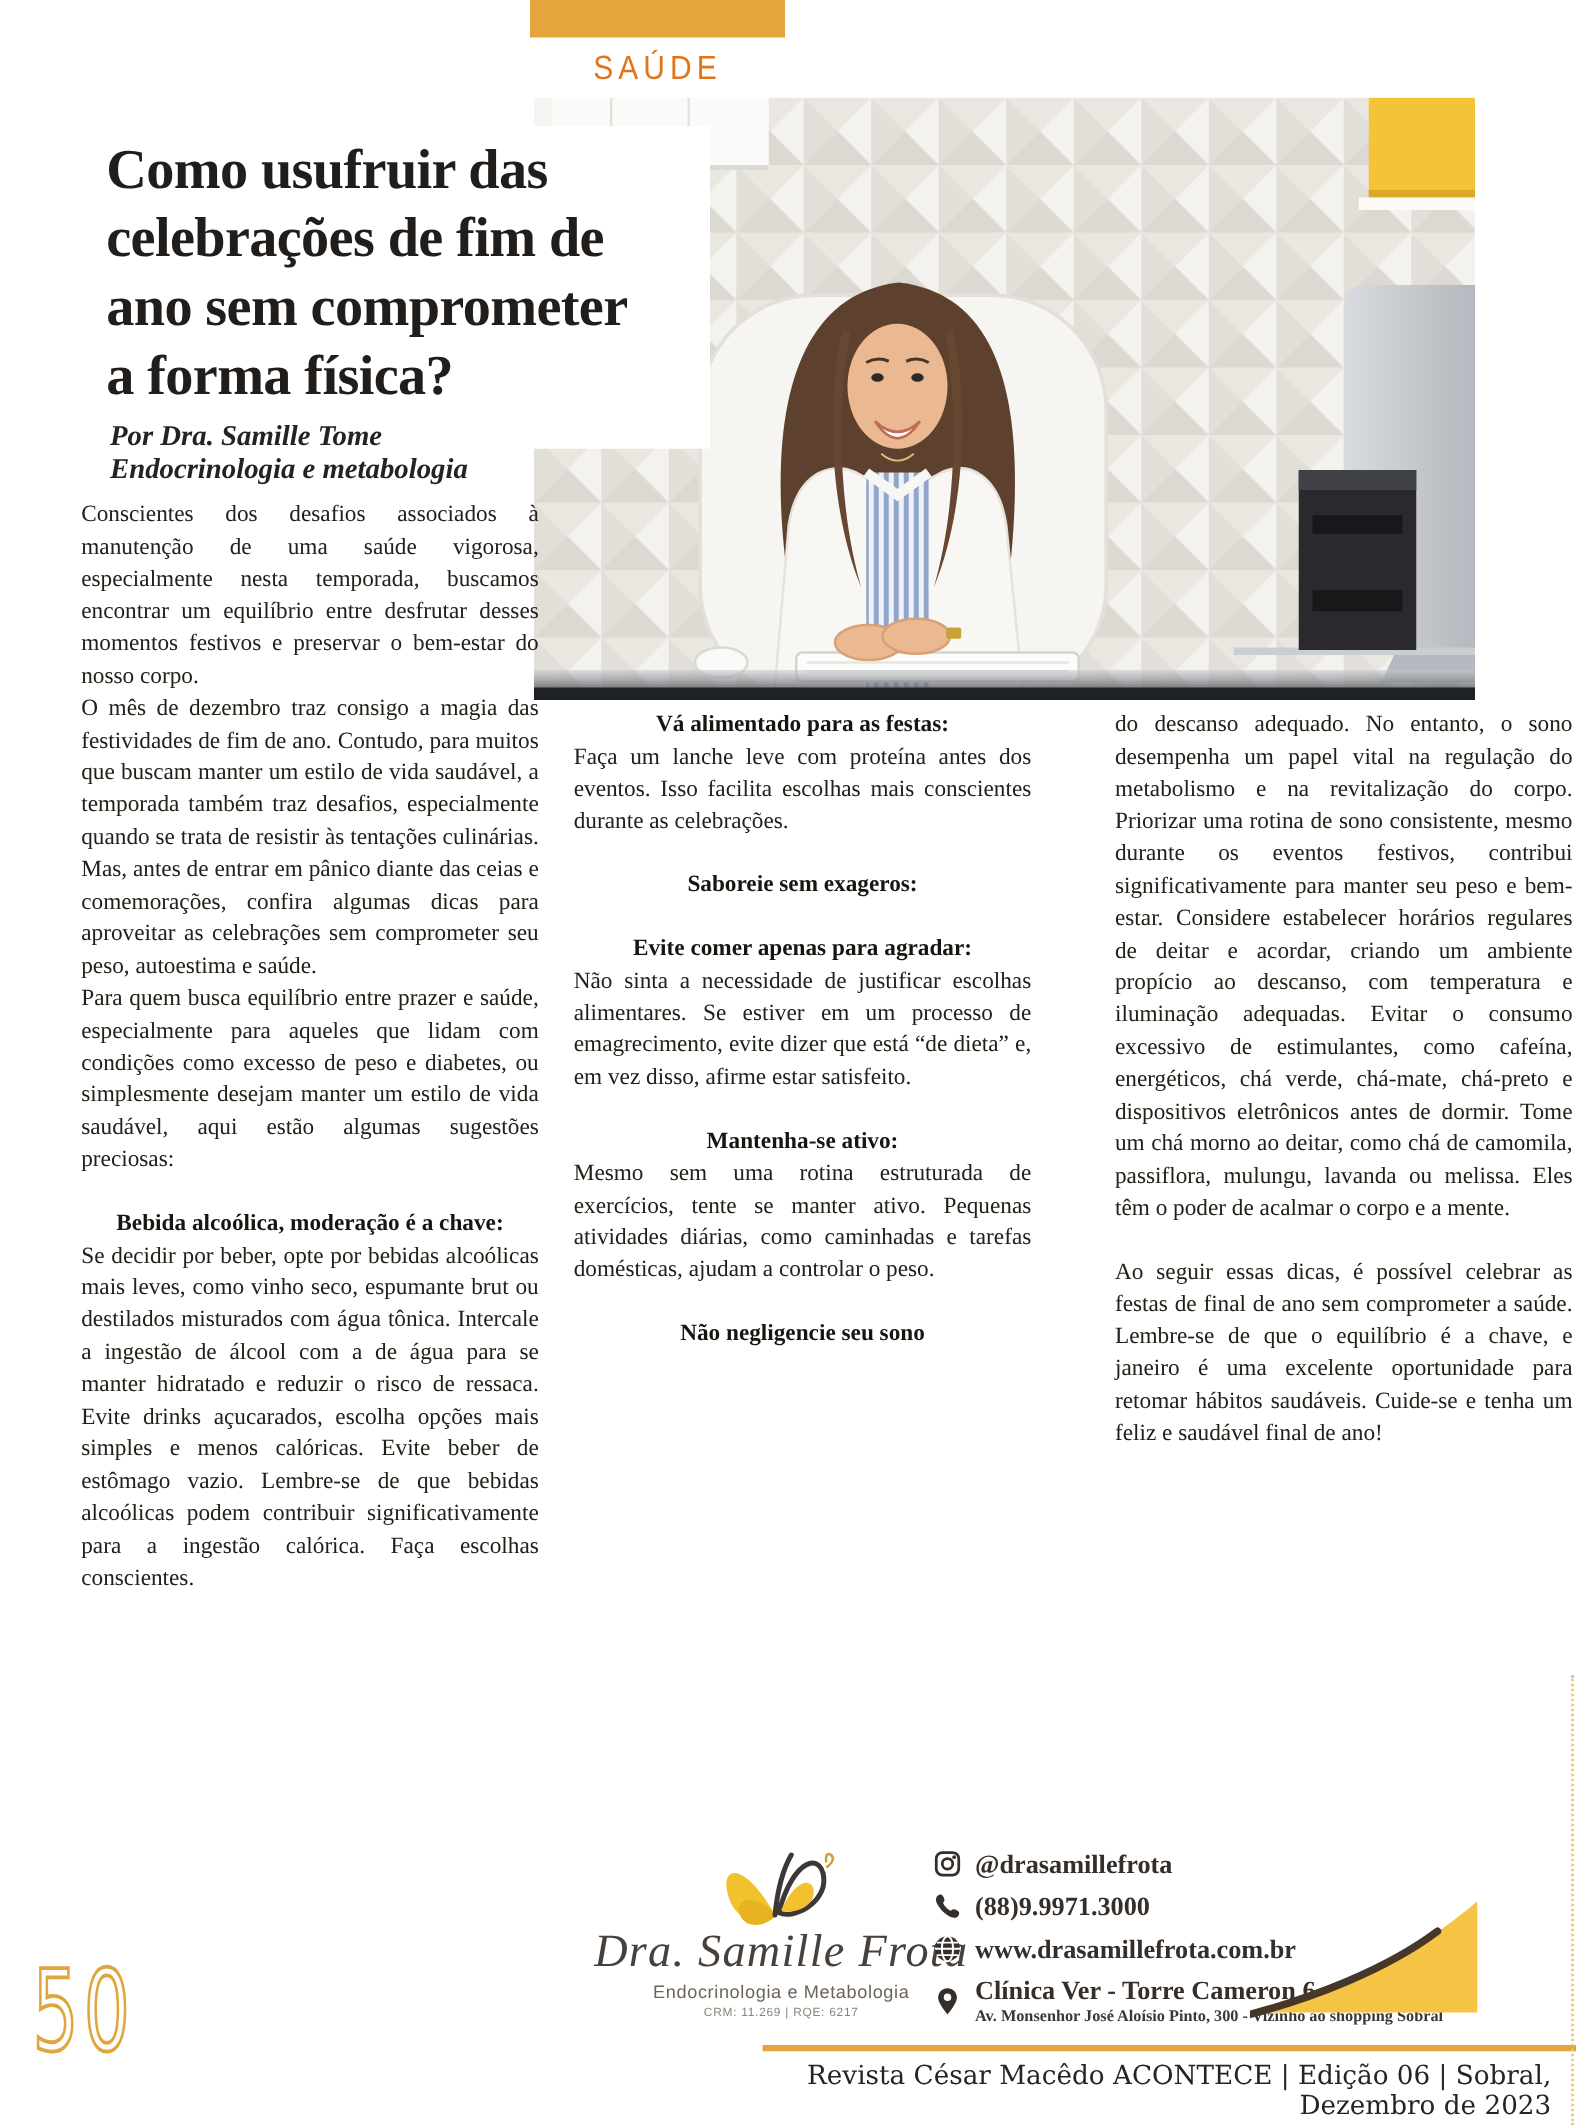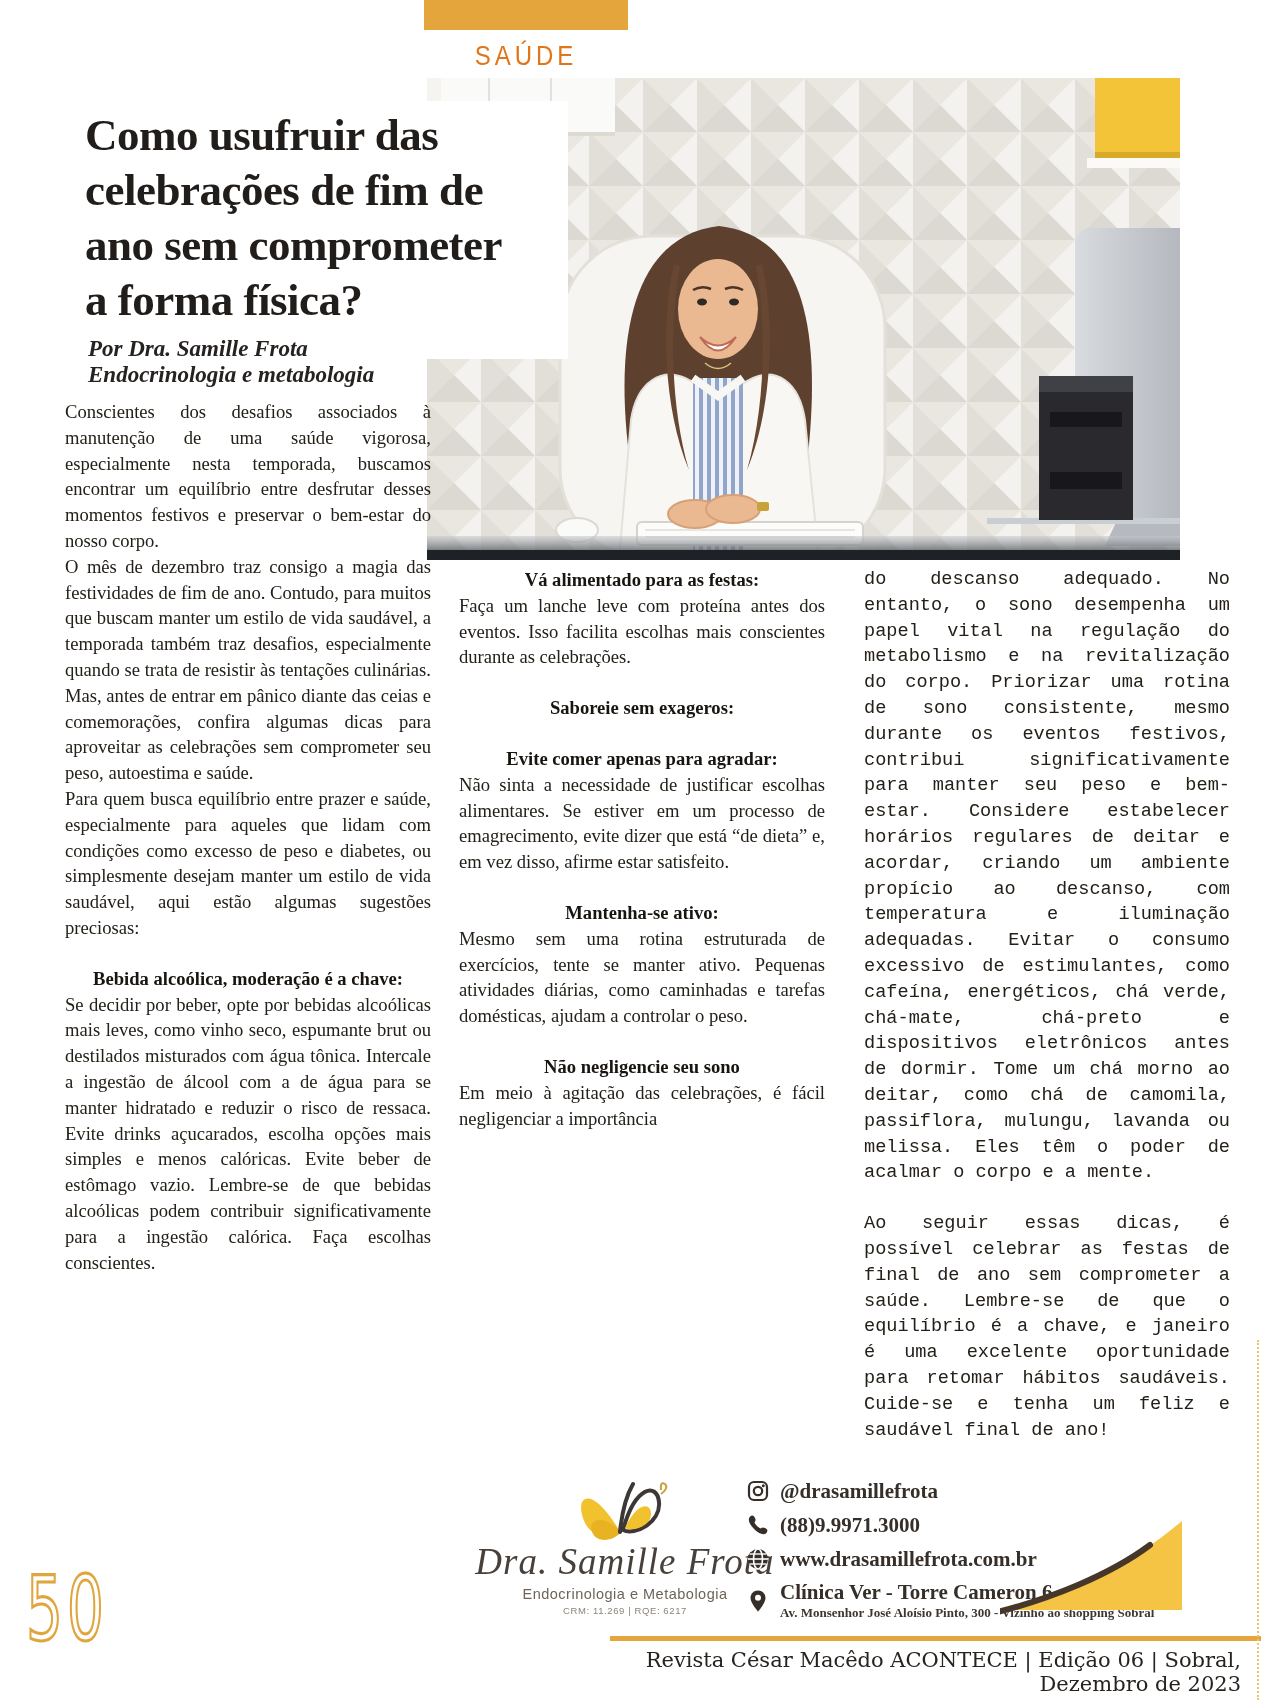--- a/index.html
+++ b/index.html
@@ -36,21 +36,21 @@
     font-size:18.6px;line-height:25.8px;text-align:justify;color:#242019;
   }
   .col p{margin:0;}
   .col .sect{margin-top:25px;}
   .col h3{
     margin:0;font-size:18.6px;line-height:25.8px;font-weight:700;color:#181511;
     text-align:center;
   }
   #col1{left:65px;top:399px;}
   #col2{left:459px;top:567px;}
-  #col3{left:864px;top:567px;font-family:Liberation Mono, monospace;}
+  #col3{left:892px;top:567px;}
   
   .logo-block{position:absolute;left:445px;top:1468px;width:360px;text-align:center;}
   .butterfly{display:block;margin:0 auto;}
   .logo-name{
     font-family:"Liberation Serif",serif;font-style:italic;font-size:37px;
     color:#47403b;line-height:40px;letter-spacing:1px;white-space:nowrap;
   }
   .logo-spec{
     font-family:"Liberation Sans",sans-serif;font-size:14.5px;color:#6d6459;
     margin-top:4px;letter-spacing:0.5px;
@@ -170,42 +170,41 @@
   </div>
 
   <div class="title-box"></div>
   <div class="title">
     <div>Como usufruir das</div>
     <div>celebrações de fim de</div>
     <div>ano sem comprometer</div>
     <div>a forma física?</div>
   </div>
   <div class="byline">
-    <div>Por Dra. Samille Frota</div>
+    <div>Por Dra. Samille Tome</div>
     <div>Endocrinologia e metabologia</div>
   </div>
 
   <div class="col" id="col1">
     <p>Conscientes dos desafios associados à manutenção de uma saúde vigorosa, especialmente nesta temporada, buscamos encontrar um equilíbrio entre desfrutar desses momentos festivos e preservar o bem-estar do nosso corpo.</p>
     <p>O mês de dezembro traz consigo a magia das festividades de fim de ano. Contudo, para muitos que buscam manter um estilo de vida saudável, a temporada também traz desafios, especialmente quando se trata de resistir às tentações culinárias. Mas, antes de entrar em pânico diante das ceias e comemorações, confira algumas dicas para aproveitar as celebrações sem comprometer seu peso, autoestima e saúde.</p>
     <p>Para quem busca equilíbrio entre prazer e saúde, especialmente para aqueles que lidam com condições como excesso de peso e diabetes, ou simplesmente desejam manter um estilo de vida saudável, aqui estão algumas sugestões preciosas:</p>
     <h3 class="sect">Bebida alcoólica, moderação é a chave:</h3>
     <p>Se decidir por beber, opte por bebidas alcoólicas mais leves, como vinho seco, espumante brut ou destilados misturados com água tônica. Intercale a ingestão de álcool com a de água para se manter hidratado e reduzir o risco de ressaca. Evite drinks açucarados, escolha opções mais simples e menos calóricas. Evite beber de estômago vazio. Lembre-se de que bebidas alcoólicas podem contribuir significativamente para a ingestão calórica. Faça escolhas conscientes.</p>
   </div>
 
   <div class="col" id="col2">
     <h3>Vá alimentado para as festas:</h3>
     <p>Faça um lanche leve com proteína antes dos eventos. Isso facilita escolhas mais conscientes durante as celebrações.</p>
     <h3 class="sect">Saboreie sem exageros:</h3>
     <h3 class="sect">Evite comer apenas para agradar:</h3>
     <p>Não sinta a necessidade de justificar escolhas alimentares. Se estiver em um processo de emagrecimento, evite dizer que está “de dieta” e, em vez disso, afirme estar satisfeito.</p>
     <h3 class="sect">Mantenha-se ativo:</h3>
     <p>Mesmo sem uma rotina estruturada de exercícios, tente se manter ativo. Pequenas atividades diárias, como caminhadas e tarefas domésticas, ajudam a controlar o peso.</p>
     <h3 class="sect">Não negligencie seu sono</h3>
-    <p>Em meio à agitação das celebrações, é fácil negligenciar a importância</p>
   </div>
 
   <div class="col" id="col3">
     <p>do descanso adequado. No entanto, o sono desempenha um papel vital na regulação do metabolismo e na revitalização do corpo. Priorizar uma rotina de sono consistente, mesmo durante os eventos festivos, contribui significativamente para manter seu peso e bem-estar. Considere estabelecer horários regulares de deitar e acordar, criando um ambiente propício ao descanso, com temperatura e iluminação adequadas. Evitar o consumo excessivo de estimulantes, como cafeína, energéticos, chá verde, chá-mate, chá-preto e dispositivos eletrônicos antes de dormir. Tome um chá morno ao deitar, como chá de camomila, passiflora, mulungu, lavanda ou melissa. Eles têm o poder de acalmar o corpo e a mente.</p>
     <p class="sect">Ao seguir essas dicas, é possível celebrar as festas de final de ano sem comprometer a saúde. Lembre-se de que o equilíbrio é a chave, e janeiro é uma excelente oportunidade para retomar hábitos saudáveis. Cuide-se e tenha um feliz e saudável final de ano!</p>
   </div>
 
   <div class="logo-block">
     <svg class="butterfly" width="104" height="74" viewBox="0 0 104 74">
       <path d="M46,62 C20,18 2,26 10,50 C17,72 38,70 46,62 Z" fill="#f2c12e"></path>

